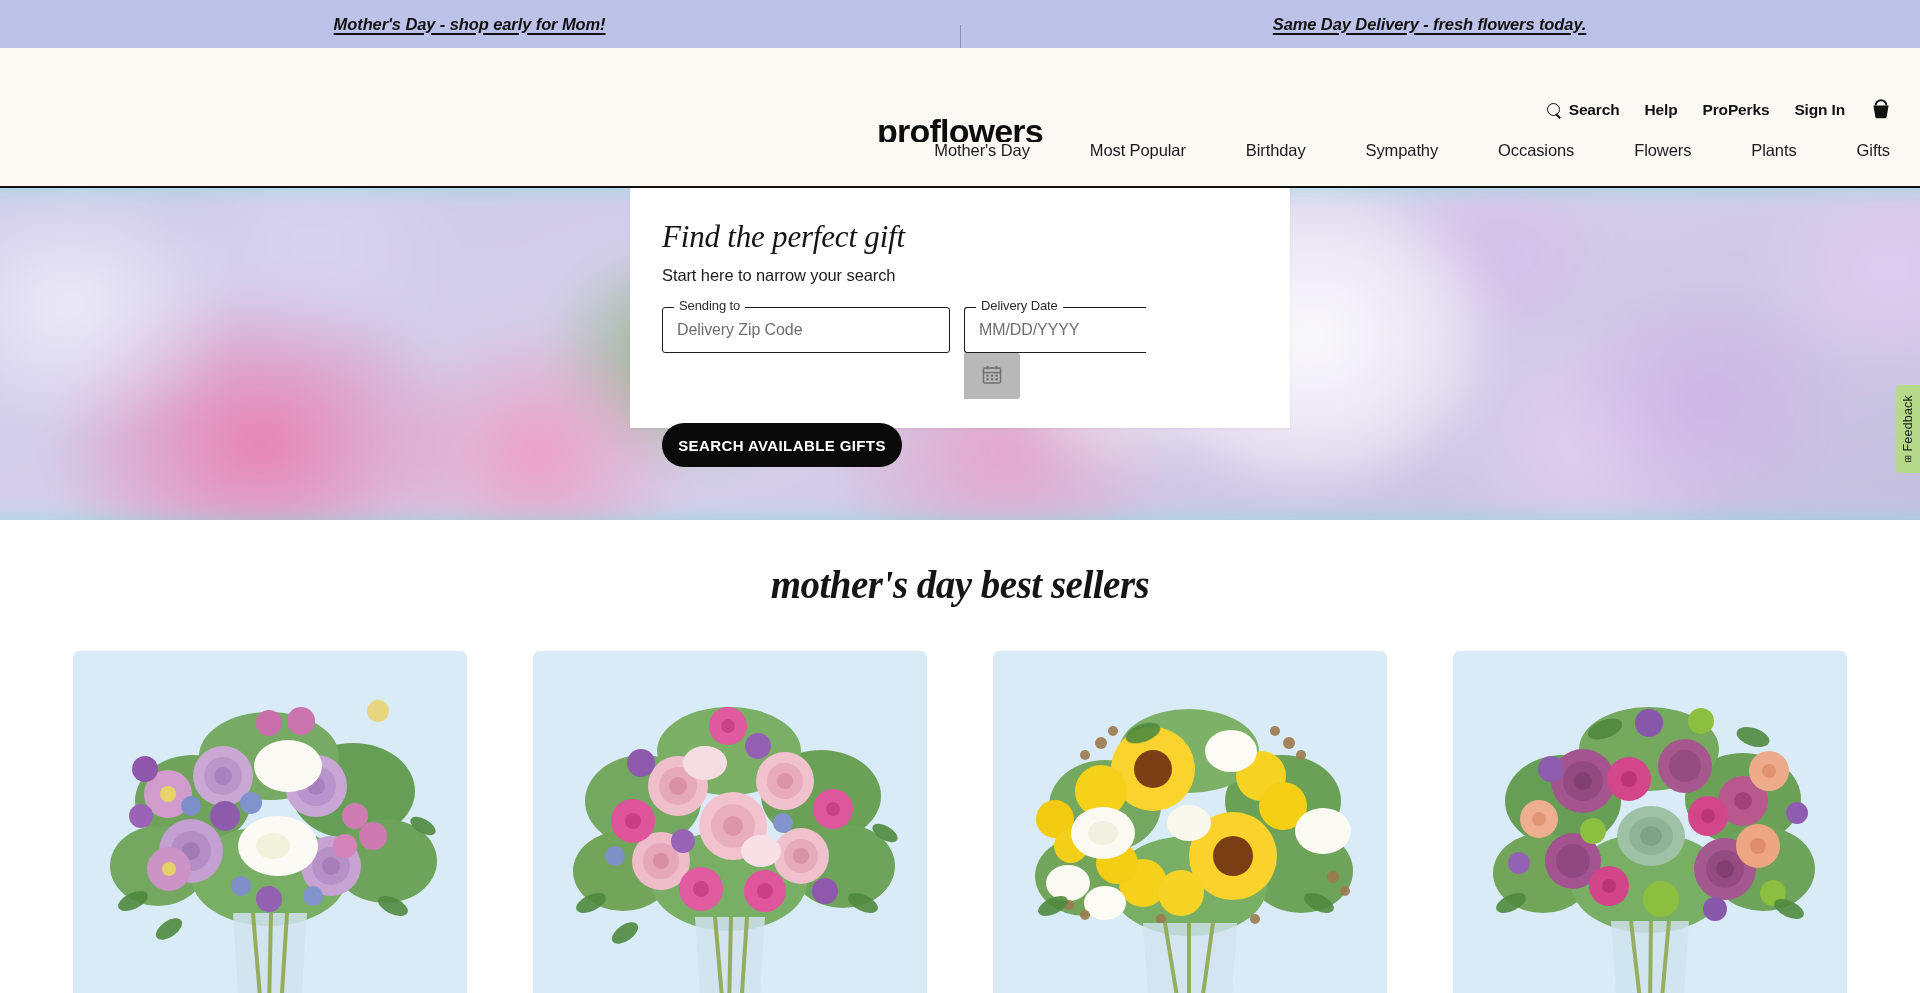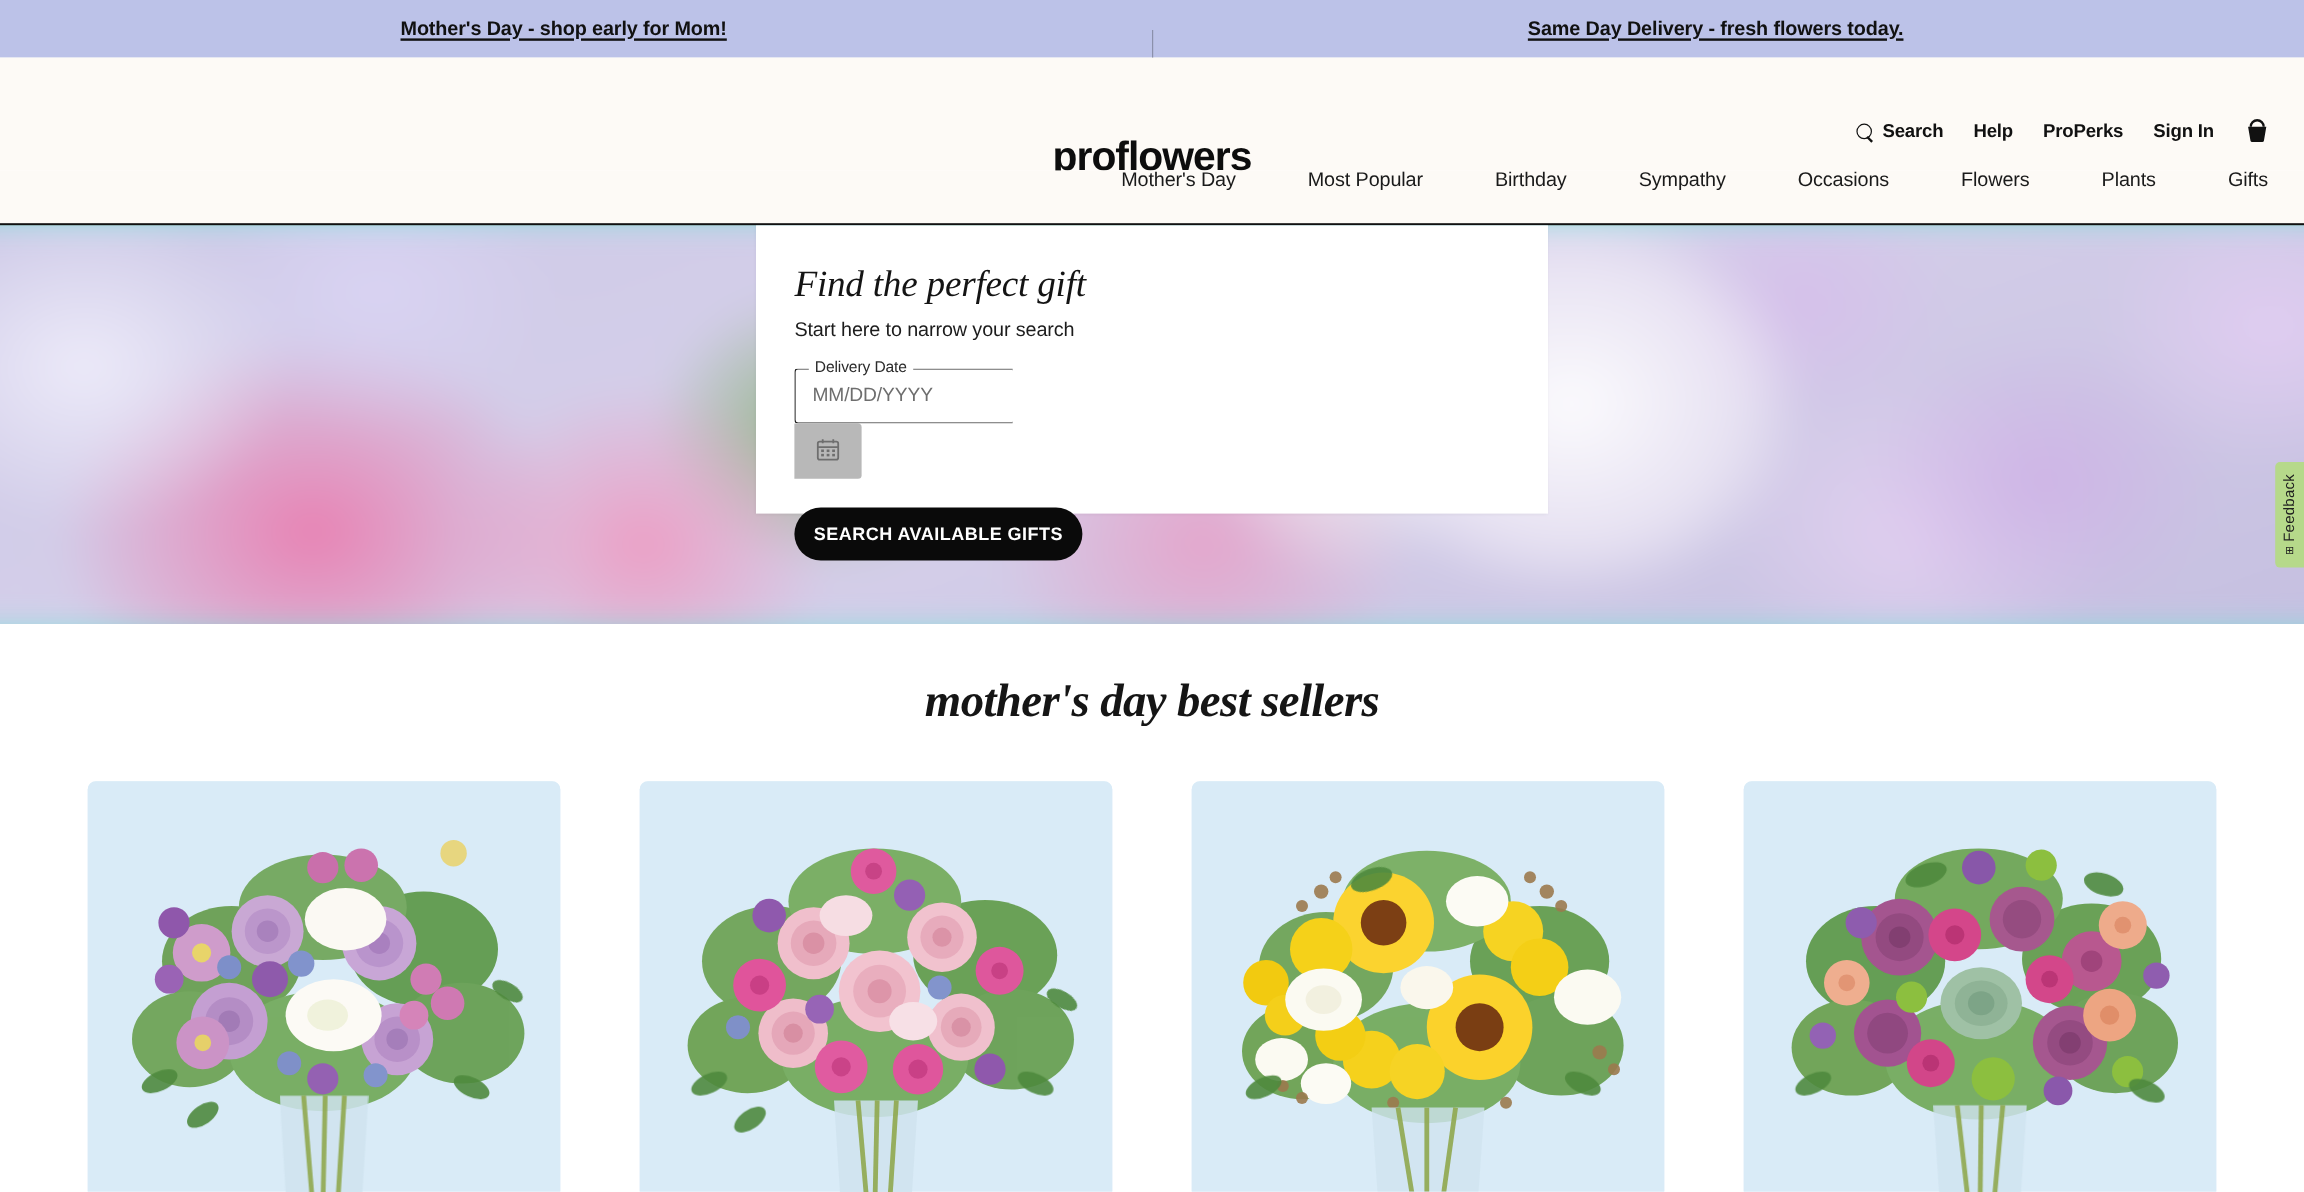--- a/index.html
+++ b/index.html
@@ -13,20 +13,21 @@
   }
 
   
   .promo-banner {
     position: relative;
     height: 48px;
     background: #bcc2e8;
     display: flex;
     align-items: center;
     justify-content: center;
+    font-style: italic;
   }
   .promo-inner {
     width: 100%;
     display: flex;
     align-items: center;
     justify-content: space-around;
     position: relative;
   }
   .promo-link {
     font-size: 16.5px;
@@ -365,20 +366,24 @@
 </nav>
 
 <section class="hero">
   <div class="hero-bg"></div>
 
   <div class="search-card">
     <div class="card-title">Find the perfect gift</div>
     <div class="card-sub">Start here to narrow your search</div>
 
     <div class="form-row">
+      <div class="field field-zip">
+        <span class="field-legend">Sending to</span>
+        <input class="field-input" type="text" placeholder="Delivery Zip Code" style="">
+      </div>
 
       <div class="date-group">
         <div class="field field-date">
           <span class="field-legend">Delivery Date</span>
           <input class="field-input" type="text" placeholder="MM/DD/YYYY" style="">
         </div>
         <button class="cal-btn">
           <span>
             <svg width="22" height="22" viewBox="0 0 22 22" aria-hidden="true">
               <rect x="2.5" y="4" width="17" height="15" rx="1.6" fill="none" stroke="#6e6e6e" stroke-width="1.5"></rect>

